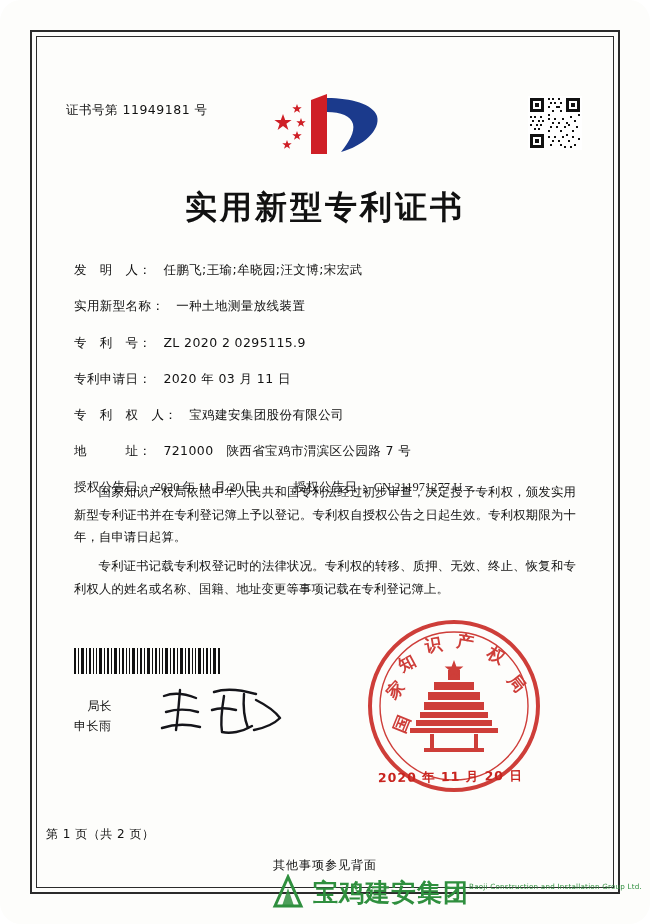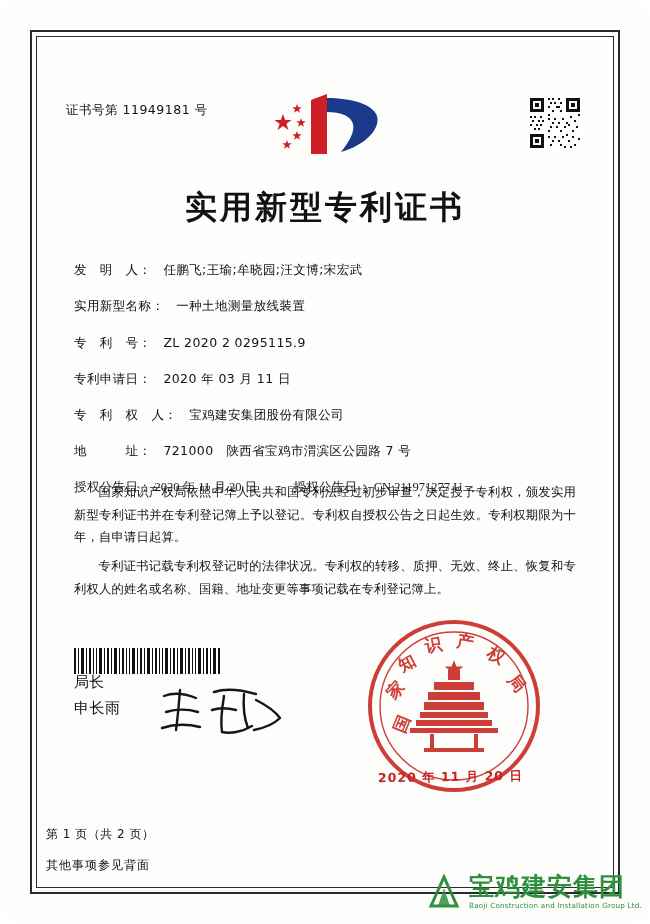--- a/index.html
+++ b/index.html
@@ -140,24 +140,25 @@
     position: absolute;
     left: 28px;
     top: 602px;
     width: 148px;
     height: 26px;
   }
   
   .sign-block {
     position: absolute;
     left: 28px;
-    top: 624px;
-    font-size: 15px;
+    top: 650px;
+    font-size: 12px;
     line-height: 1.7;
     color: #111;
+    text-align: right;
   }
   .sign-name {
     letter-spacing: 0.5px;
   }
   .handwriting {
     position: absolute;
     left: 110px;
     top: 636px;
     width: 130px;
     height: 60px;
@@ -188,37 +189,37 @@
     top: 780px;
     font-size: 12px;
     color: #111;
     letter-spacing: 0.5px;
   }
   .footer-note {
     position: absolute;
     left: 0;
     right: 0;
     bottom: 4px;
+    text-align: center;
     font-size: 12px;
     color: #111;
     letter-spacing: 1px;
   }
   
   .watermark {
     position: absolute;
     right: 8px;
     bottom: 14px;
     display: flex;
     align-items: center;
     gap: 8px;
   }
   .wm-mark { width: 34px; height: 36px; }
   .wm-text {
     display: flex;
-    flex-direction: column;
     line-height: 1;
   }
   .wm-cn {
     font-family: "DejaVu Serif", "Liberation Serif", serif;
     font-size: 25px;
     font-weight: bold;
     color: #2f8f3e;
     letter-spacing: 1px;
   }
   .wm-en {

